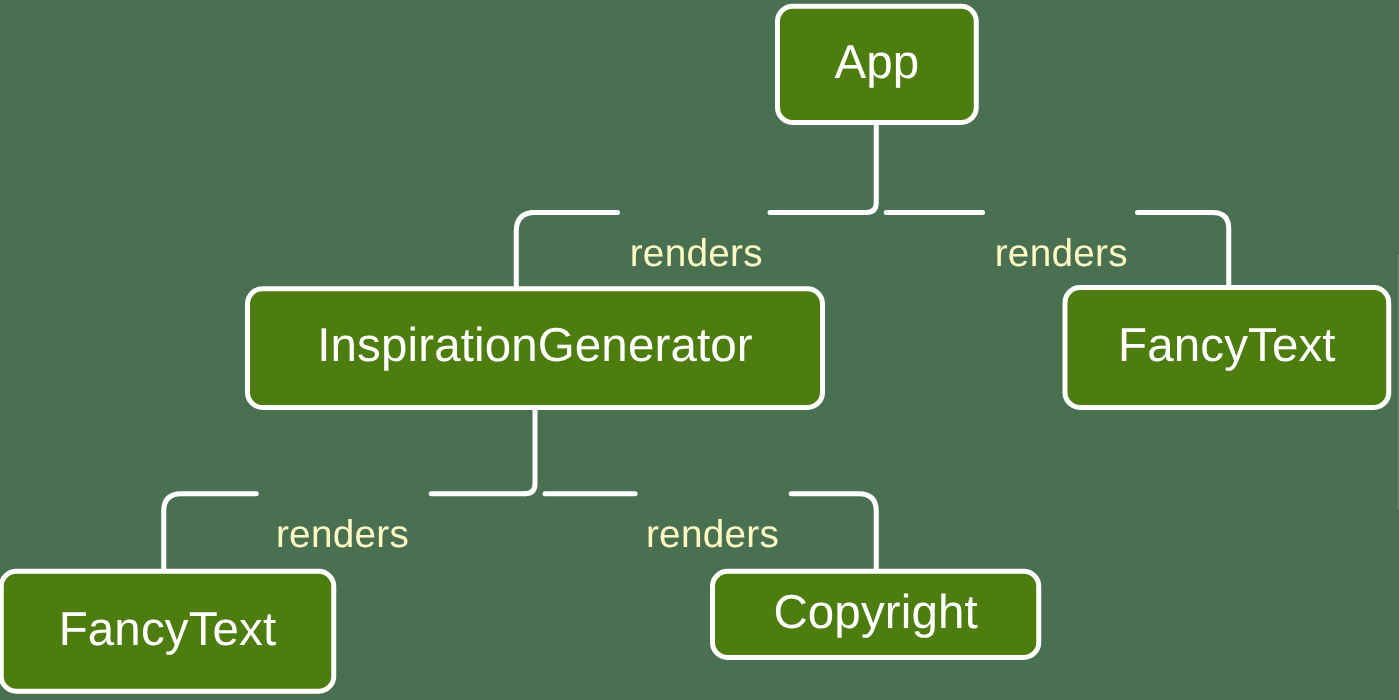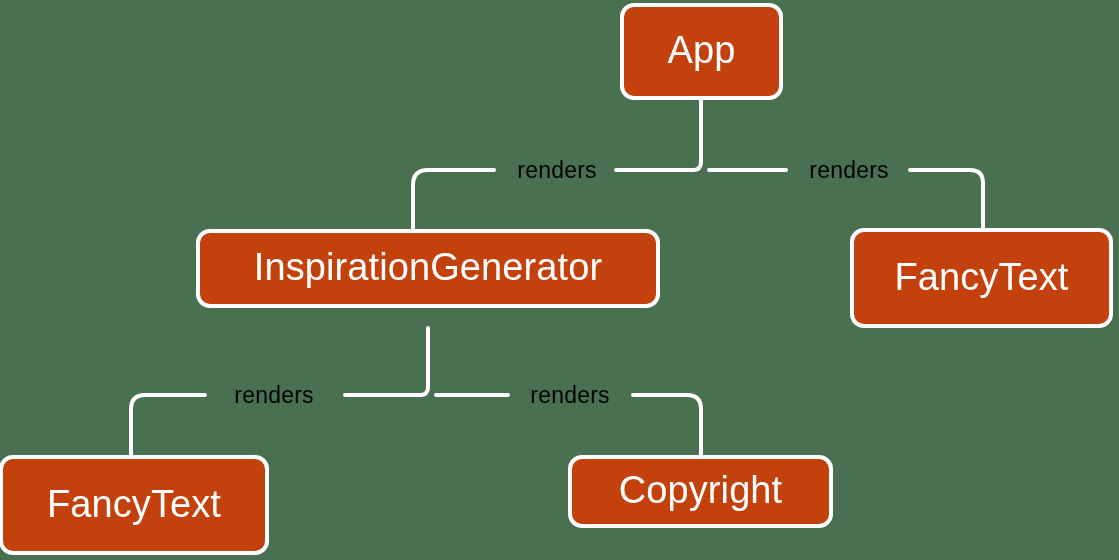--- a/index.html
+++ b/index.html
@@ -23,44 +23,45 @@
     position: absolute;
     left: 0;
     top: 0;
     width: 1119px;
     height: 560px;
     pointer-events: none;
   }
   .node-box {
     position: absolute;
     box-sizing: border-box;
-    background: #c2410c;
+    background: #4d7c0f;
     border: 4px solid #ffffff;
     border-radius: 14px;
     display: flex;
     align-items: center;
     justify-content: center;
     color: #ffffff;
     font-size: 38px;
     letter-spacing: 0.1px;
     white-space: nowrap;
   }
   .node-label {
     display: block;
     line-height: 1;
     padding-bottom: 3px;
   }
   .edge-label {
     position: absolute;
-    color: #000000;
-    font-size: 23px;
+    color: #fef9c3;
+    font-size: 31px;
     line-height: 1;
     white-space: nowrap;
     transform: translate(-50%, -50%);
     letter-spacing: 0.2px;
+    margin-top: 32px;
   }
 </style>
 </head>
 <body>
 
 <div id="diagram-root">
 
   <svg id="connector-layer" viewBox="0 0 1119 560" width="1119" height="560" xmlns="http://www.w3.org/2000/svg">
     <g fill="none" stroke="#ffffff" stroke-width="4" stroke-linecap="round" stroke-linejoin="round">
 
@@ -84,21 +85,21 @@
 
   <div class="edge-label" style="left:557px; top:170px;">renders</div>
   <div class="edge-label" style="left:849px; top:170px;">renders</div>
   <div class="edge-label" style="left:274px; top:395px;">renders</div>
   <div class="edge-label" style="left:570px; top:395px;">renders</div>
 
   <div class="node-box" style="left:620px; top:3px; width:163px; height:97px;">
     <span class="node-label">App</span>
   </div>
 
-  <div class="node-box" style="left:196px; top:229px; width:464px; height:79px;">
+  <div class="node-box" style="left:196px; top:229px; width:464px; height:99px;">
     <span class="node-label">InspirationGenerator</span>
   </div>
 
   <div class="node-box" style="left:850px; top:228px; width:263px; height:100px;">
     <span class="node-label">FancyText</span>
   </div>
 
   <div class="node-box" style="left:-1px; top:455px; width:270px; height:100px;">
     <span class="node-label">FancyText</span>
   </div>

